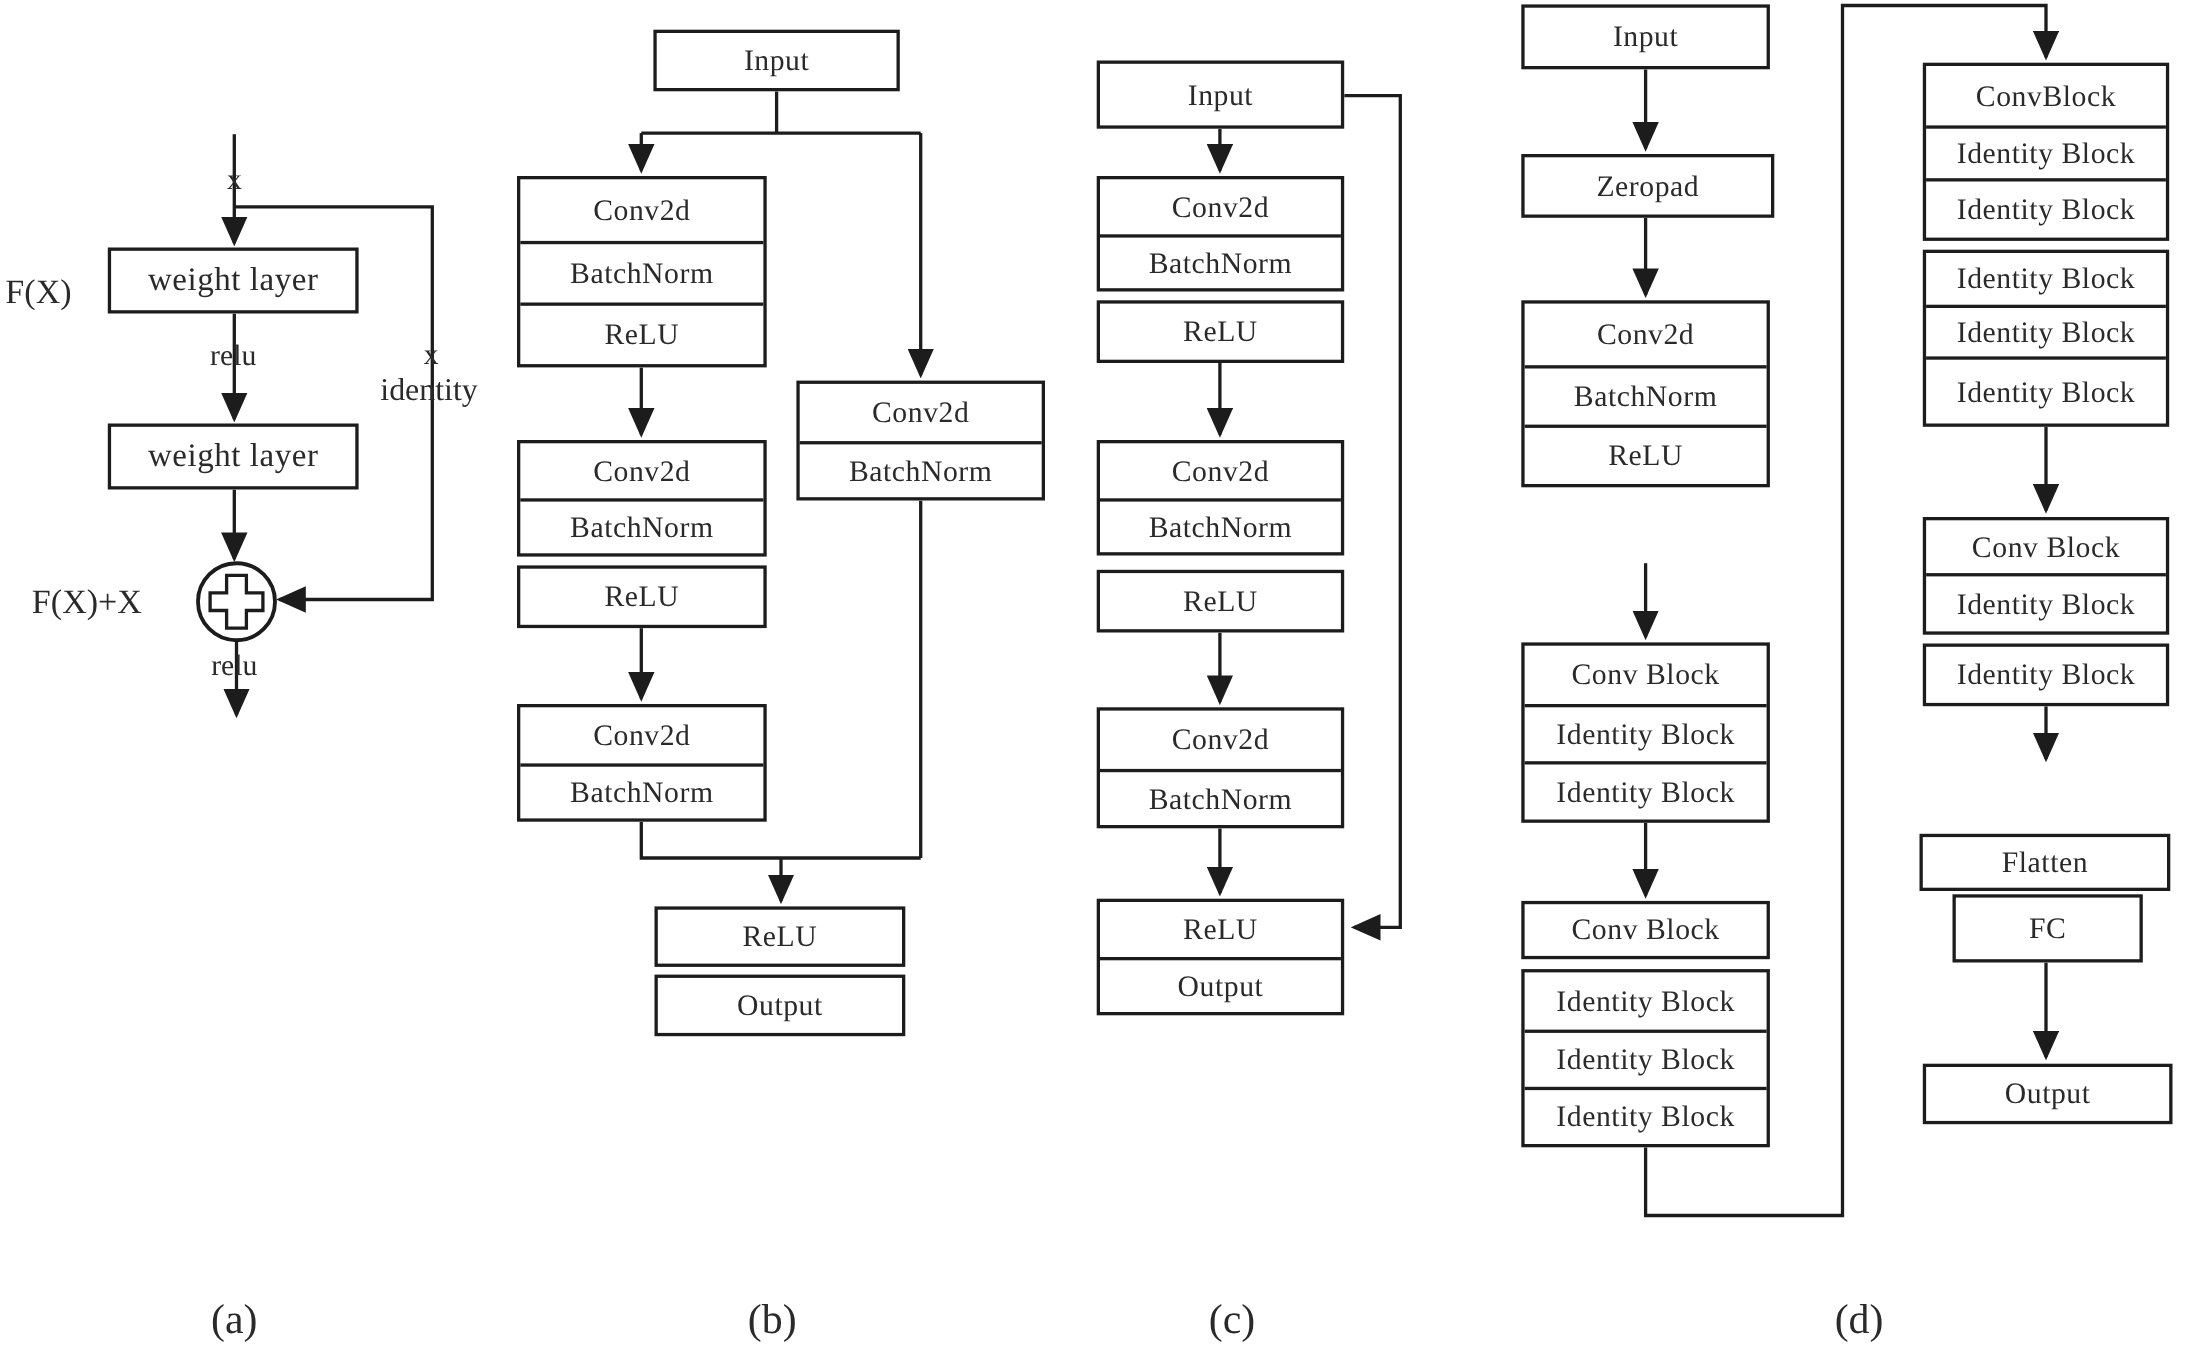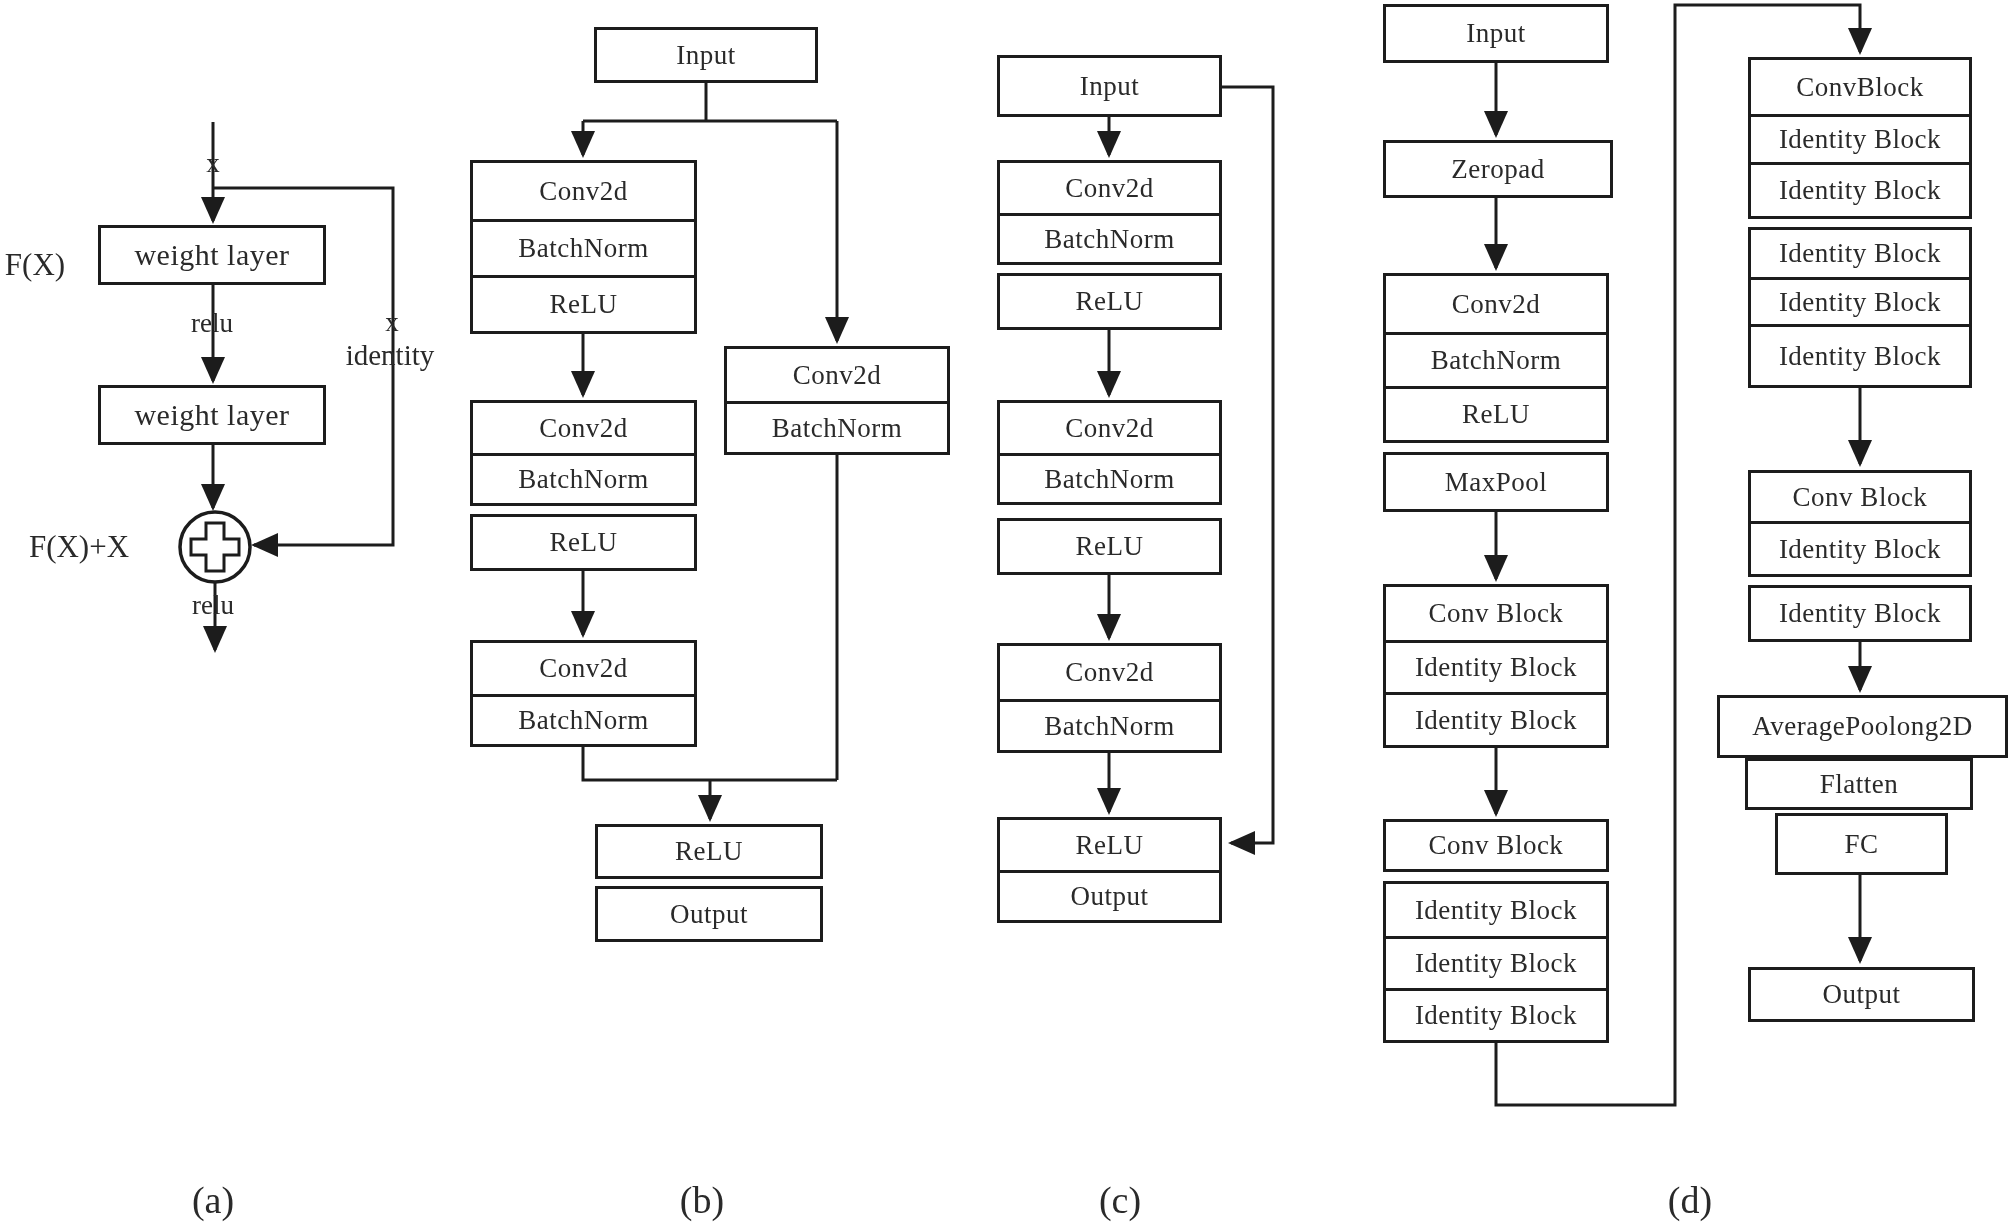--- a/index.html
+++ b/index.html
@@ -156,23 +156,20 @@
     <span>Input</span>
   </div>
   <div class="node" style="left:1383px; top:140px; width:230px; height:58px;">
     <span>Zeropad</span>
   </div>
   <div class="stack" style="left:1383px; top:273px; width:226px; height:170px;">
     <div class="cell" style="height:56px;">Conv2d</div>
     <div class="cell" style="height:54px;">BatchNorm</div>
     <div class="cell" style="height:54px;">ReLU</div>
   </div>
-  <div class="node" style="left:1383px; top:452px; width:226px; height:60px;">
-    <span>MaxPool</span>
-  </div>
   <div class="stack" style="left:1383px; top:584px; width:226px; height:164px;">
     <div class="cell" style="height:53px;">Conv Block</div>
     <div class="cell" style="height:52px;">Identity Block</div>
     <div class="cell" style="height:53px;">Identity Block</div>
   </div>
   <div class="node" style="left:1383px; top:819px; width:226px; height:53px;">
     <span>Conv Block</span>
   </div>
   <div class="stack" style="left:1383px; top:881px; width:226px; height:162px;">
     <div class="cell" style="height:52px;">Identity Block</div>
@@ -190,23 +187,20 @@
     <div class="cell" style="height:47px;">Identity Block</div>
     <div class="cell" style="height:61px;">Identity Block</div>
   </div>
   <div class="stack" style="left:1748px; top:470px; width:224px; height:107px;">
     <div class="cell" style="height:48px;">Conv Block</div>
     <div class="cell" style="height:53px;">Identity Block</div>
   </div>
   <div class="node" style="left:1748px; top:585px; width:224px; height:57px;">
     <span>Identity Block</span>
   </div>
-  <div class="node" style="left:1717px; top:695px; width:291px; height:63px;">
-    <span>AveragePoolong2D</span>
-  </div>
   <div class="node" style="left:1745px; top:758px; width:228px; height:52px;">
     <span>Flatten</span>
   </div>
   <div class="node" style="left:1775px; top:813px; width:173px; height:62px;">
     <span>FC</span>
   </div>
   <div class="node" style="left:1748px; top:967px; width:227px; height:55px;">
     <span>Output</span>
   </div>
 

